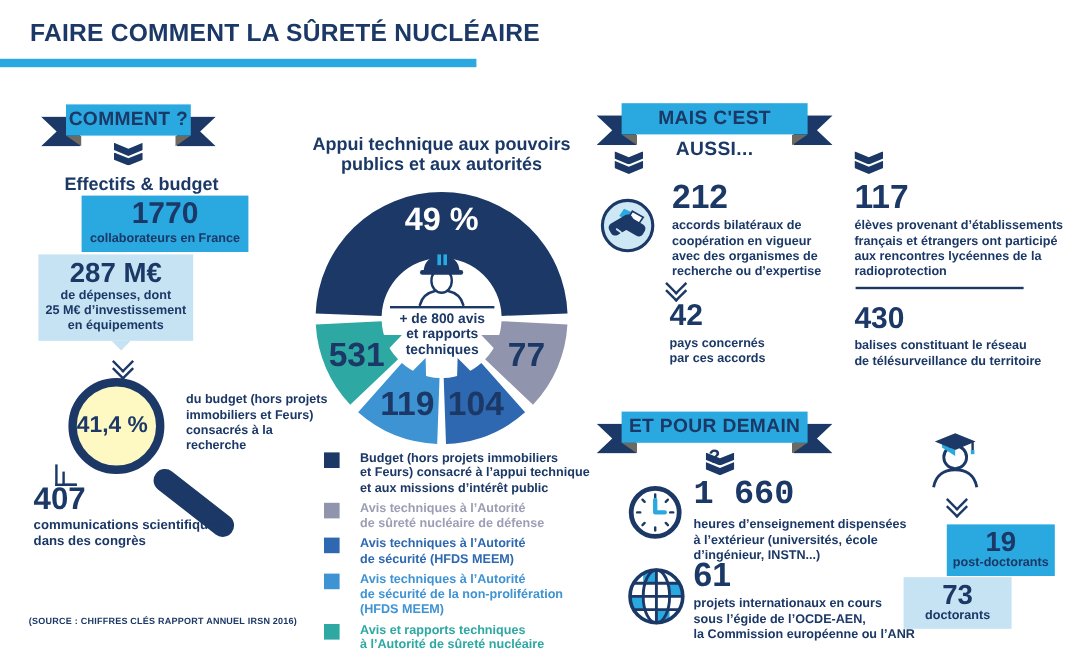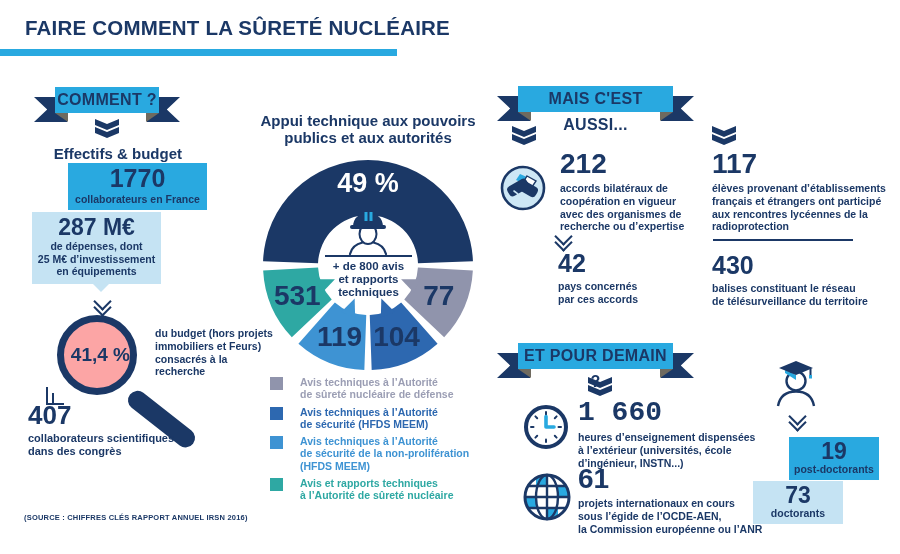--- a/index.html
+++ b/index.html
@@ -38,21 +38,21 @@
   .bg-cyan{background:var(--cyan);margin-left:36px;}
   .bg-light{background:var(--lightbox);}
   .tab-down{position:absolute;width:0;height:0;border-left:8px solid transparent;
     border-right:8px solid transparent;border-top:8px solid var(--lightbox);}
   
   .numblock{position:absolute;}
   .numblock .v{font-weight:bold;line-height:1;color:var(--navy);}
   .numblock .lb{font-weight:bold;font-size:10.5px;line-height:1.22;color:var(--navy);margin-top:4px;}
   
   .mag-circle{position:absolute;left:57px;top:315px;width:66px;height:66px;border:7px solid var(--navy);
-    border-radius:50%;display:flex;align-items:center;justify-content:flex-end;background:#fca5a5;}
+    border-radius:50%;display:flex;align-items:center;justify-content:flex-start;background:#fef9c3;}
   .mag-circle .v{font-size:19px;font-weight:bold;color:var(--navy);}
   .mag-handle{position:absolute;left:130px;top:385px;width:80px;height:19px;background:var(--navy);
     border-radius:10px;transform:rotate(38deg);transform-origin:left center;}
   .corner{position:absolute;left:46px;top:387px;width:22px;height:22px;}
   .corner i{position:absolute;border-left:2px solid var(--navy);border-bottom:2px solid var(--navy);}
   .corner i:nth-child(1){left:0;top:0;width:16px;height:16px;}
   .corner i:nth-child(2){left:6px;top:6px;width:10px;height:10px;}
   
   .chart-title{left:253px;top:112px;width:230px;text-align:center;font-size:15px;font-weight:bold;color:var(--navy);}
   #donut-svg{position:absolute;left:253px;top:150px;width:230px;height:230px;
@@ -113,21 +113,21 @@
 <div class="abs ml" style="left:155px;top:327px;width:125px;font-size:10.5px;font-weight:bold;line-height:1.22;">du budget (hors projets
 immobiliers et Feurs)
 consacrés à la recherche</div>
 
 <div class="corner">
     <i></i>
     <i></i>
   </div>
 <div class="numblock" style="left:28px;top:402px;">
   <div class="v" style="font-size:26px;">407</div>
-  <div class="lb ml" style="font-size:11px;">collaborateurs scientifiques
+  <div class="lb ml" style="font-size:11px;">communications scientifiques
 dans des congrès</div>
 </div>
 
 <div class="abs source">(SOURCE : CHIFFRES CLÉS RAPPORT ANNUEL IRSN 2016)</div>
 
 <div class="abs chart-title ml">Appui technique aux pouvoirs
 publics et aux autorités</div>
 <svg id="donut-svg" viewBox="0 0 230 230">
     <path d="M219.93603683700505 111.33555284623739 A105 105 0 0 0 10.063963162994952 111.33555284623742 L65.03045864904522 113.25502516487497 A50 50 0 0 1 164.96954135095478 113.25502516487495 Z" fill="#1B3866"></path>
     <polygon points="115,79 122.51534745184355,61.52552428795521 107.48465254815648,61.5255242879552" fill="#1B3866"></polygon>
@@ -153,20 +153,26 @@
   <rect x="18.5" y="5" width="3" height="9" fill="#29A9E0"></rect>
   <rect x="23.5" y="5" width="3" height="9" fill="#29A9E0"></rect>
   <path d="M4 47 C6 39 12 36.5 16.5 35.5 M27.5 35.5 C32 36.5 38 39 40 47" fill="none" stroke="#1B3866" stroke-width="2.2" stroke-linecap="round"></path>
 </svg>
 <div class="center-line"></div>
 <div class="center-label ml">+ de 800 avis
 et rapports
 techniques</div>
 
 <div class="legend">
+  <div class="legend-item">
+    <span class="legend-sq" style="background-color: rgb(27, 56, 102);"></span>
+    <span class="legend-tx ml" style="color: rgb(27, 56, 102);">Budget (hors projets immobiliers
+et Feurs) consacré à l’appui technique
+et aux missions d’intérêt public</span>
+  </div>
   <div class="legend-item">
     <span class="legend-sq" style="background-color: rgb(144, 148, 172);"></span>
     <span class="legend-tx ml" style="color: rgb(155, 158, 180);">Avis techniques à l’Autorité
 de sûreté nucléaire de défense</span>
   </div>
   <div class="legend-item">
     <span class="legend-sq" style="background-color: rgb(45, 104, 176);"></span>
     <span class="legend-tx ml" style="color: rgb(45, 104, 176);">Avis techniques à l’Autorité
 de sécurité (HFDS MEEM)</span>
   </div>

